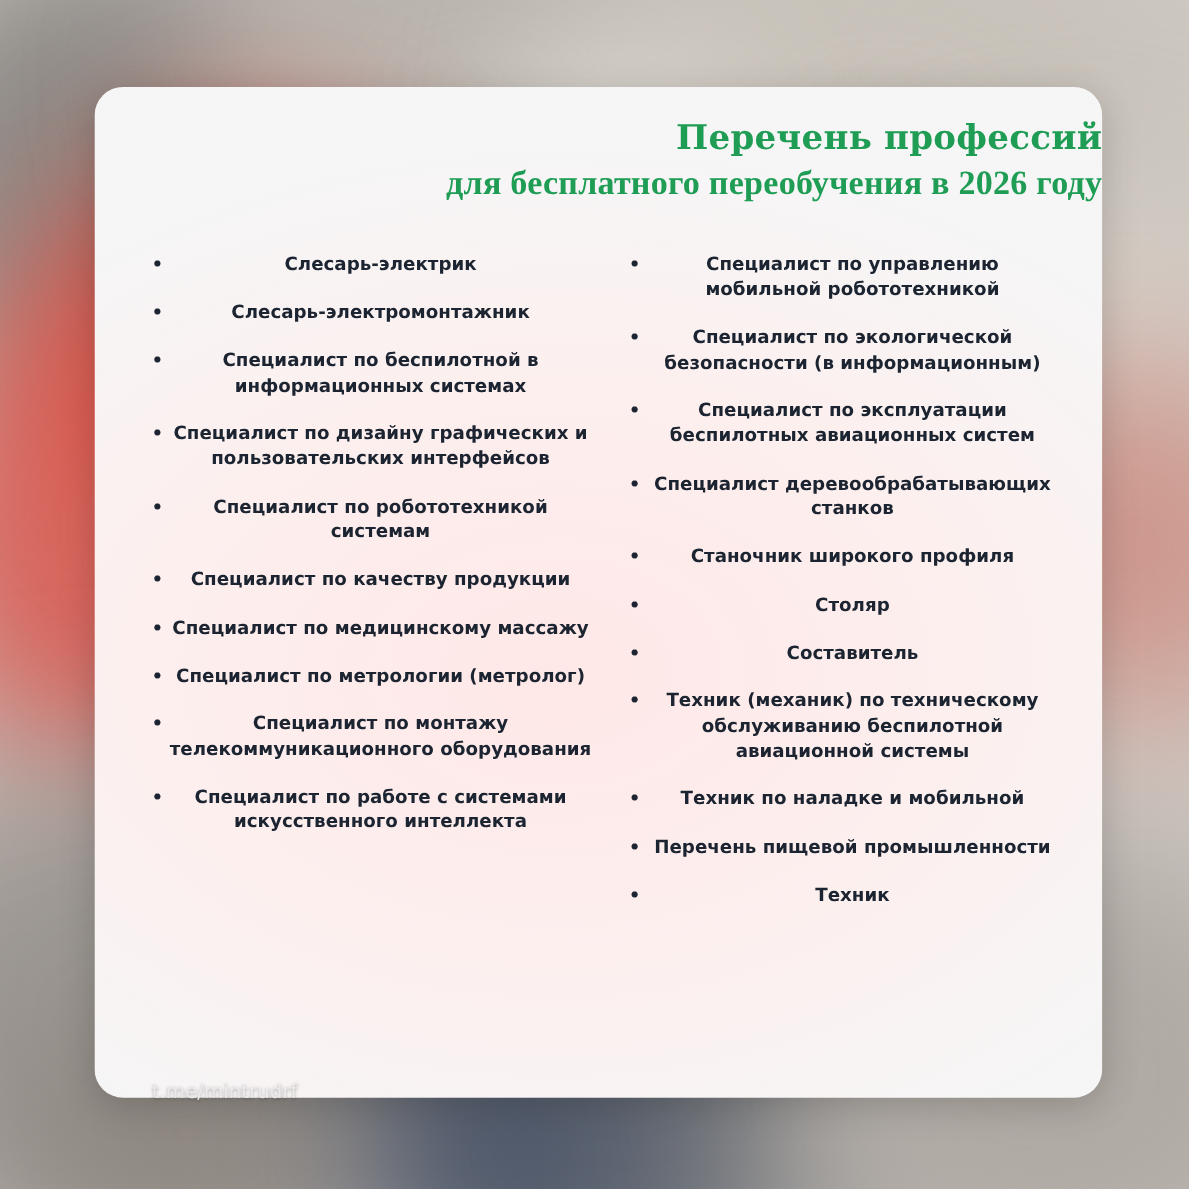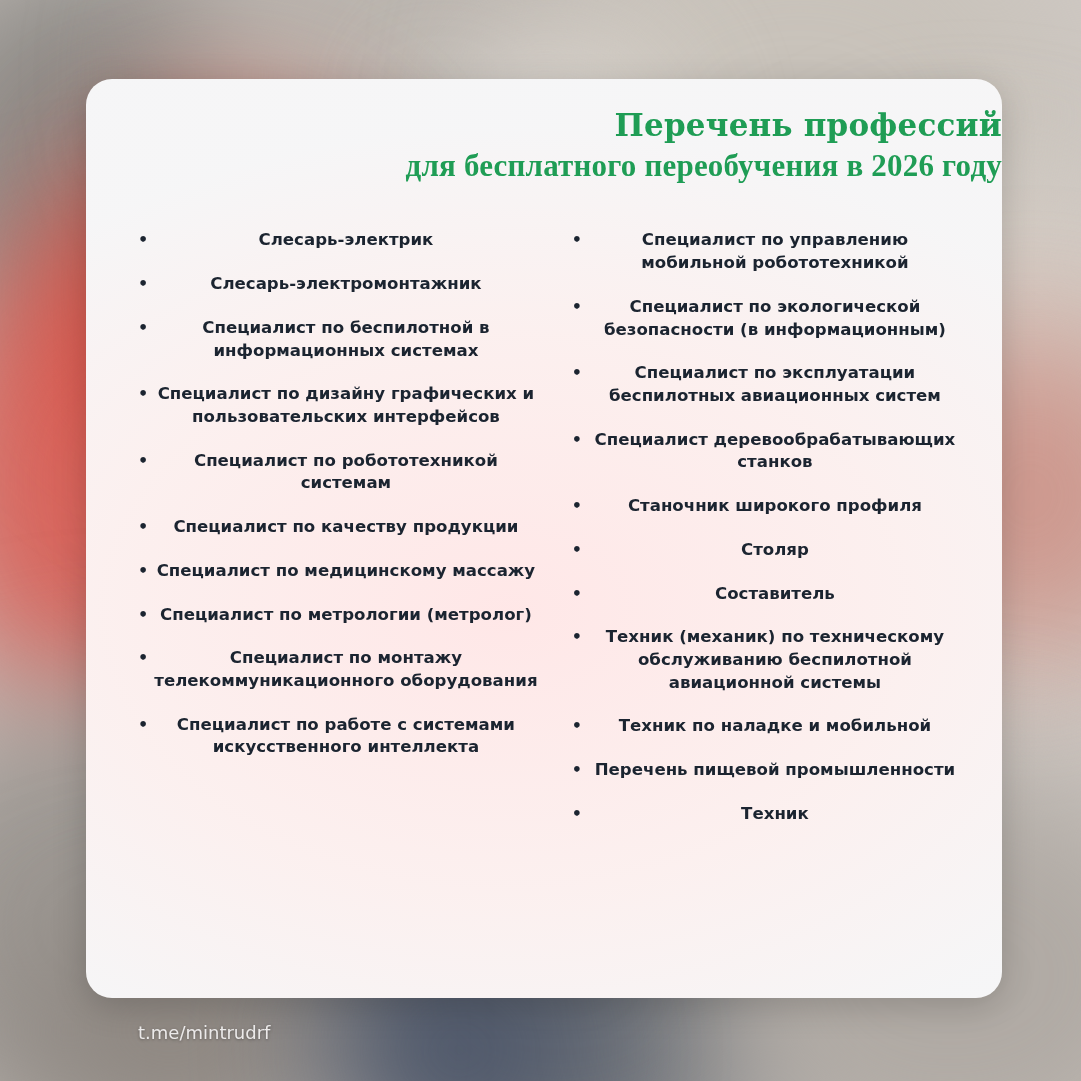--- a/index.html
+++ b/index.html
@@ -99,21 +99,21 @@
     position: absolute;
     left: 0;
     top: 0;
     color: #1b2430;
     font-size: 16px;
   }
 
   #footer {
     position: absolute;
     left: 138px;
-    top: 1022px;
+    top: 982px;
     color: #eceaea;
     font-family: "DejaVu Sans", "Liberation Sans", sans-serif;
     font-size: 18px;
     text-shadow: 0 1px 3px rgba(0,0,0,0.35);
   }
 </style>
 </head>
 <body>
 
 <div id="bg">

